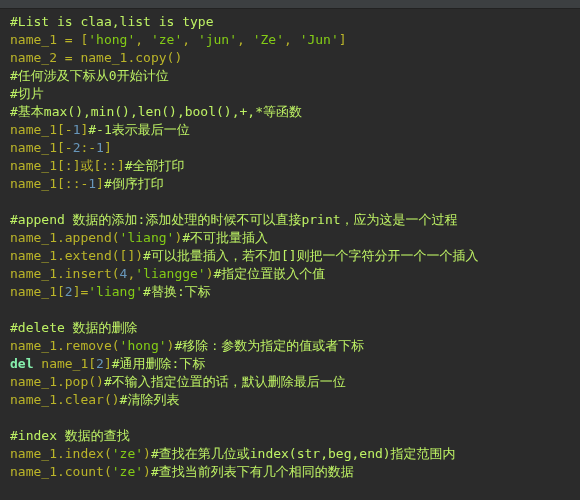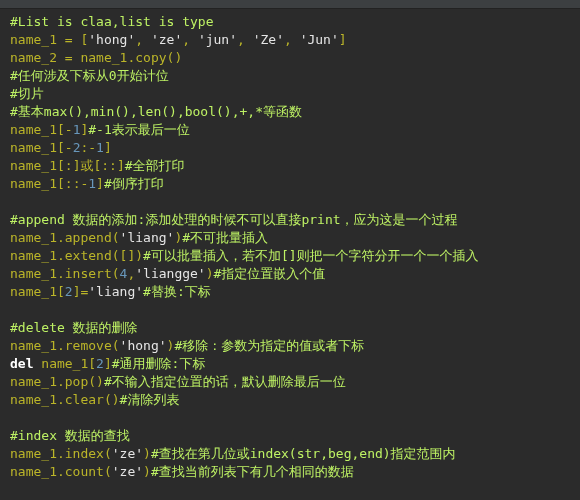--- a/index.html
+++ b/index.html
@@ -23,22 +23,22 @@
     padding: 4px 8px 4px 10px;
     color: #a9b7c6;
     white-space: pre;
     width: 580px;
     box-sizing: border-box;
   }
   .line {
     height: 18px;
   }
   .c   { color: #bef264; }       
-  .kw  { color: #ffffff; font-weight: bold; }       
-  .str { color: #e5e5e5; }       
+  .kw  { color: #86efac; font-weight: bold; }       
+  .str { color: #84cc16; }       
   .num { color: #6897bb; }
   .y   { color: #bbb529; }
 </style>
 </head>
 <body>
 
 <div class="top-bar"></div>
 <div class="editor" id="editor"><div class="line"><span class="c">#List is claa,list is type</span></div><div class="line"><span class="y">name_1</span><span class="y"> = </span><span class="y">[</span><span class="str">'hong'</span><span class="y">, </span><span class="str">'ze'</span><span class="y">, </span><span class="str">'jun'</span><span class="y">, </span><span class="str">'Ze'</span><span class="y">, </span><span class="str">'Jun'</span><span class="y">]</span></div><div class="line"><span class="y">name_2</span><span class="y"> = </span><span class="y">name_1</span><span class="y">.</span><span class="y">copy</span><span class="y">()</span></div><div class="line"><span class="c">#任何涉及下标从0开始计位</span></div><div class="line"><span class="c">#切片</span></div><div class="line"><span class="c">#基本max(),min(),len(),bool(),+,*等函数</span></div><div class="line"><span class="y">name_1</span><span class="y">[</span><span class="y">-</span><span class="num">1</span><span class="y">]</span><span class="c">#-1表示最后一位</span></div><div class="line"><span class="y">name_1</span><span class="y">[</span><span class="y">-</span><span class="num">2</span><span class="y">:</span><span class="y">-</span><span class="num">1</span><span class="y">]</span></div><div class="line"><span class="y">name_1</span><span class="y">[</span><span class="y">:</span><span class="y">]</span><span class="y">或</span><span class="y">[</span><span class="y">:</span><span class="y">:</span><span class="y">]</span><span class="c">#全部打印</span></div><div class="line"><span class="y">name_1</span><span class="y">[</span><span class="y">:</span><span class="y">:</span><span class="y">-</span><span class="num">1</span><span class="y">]</span><span class="c">#倒序打印</span></div><div class="line">&nbsp;</div><div class="line"><span class="c">#append 数据的添加:添加处理的时候不可以直接print，应为这是一个过程</span></div><div class="line"><span class="y">name_1</span><span class="y">.</span><span class="y">append</span><span class="y">(</span><span class="str">'liang'</span><span class="y">)</span><span class="c">#不可批量插入</span></div><div class="line"><span class="y">name_1</span><span class="y">.</span><span class="y">extend</span><span class="y">(</span><span class="y">[</span><span class="y">]</span><span class="y">)</span><span class="c">#可以批量插入，若不加[]则把一个字符分开一个一个插入</span></div><div class="line"><span class="y">name_1</span><span class="y">.</span><span class="y">insert</span><span class="y">(</span><span class="num">4</span><span class="y">,</span><span class="str">'liangge'</span><span class="y">)</span><span class="c">#指定位置嵌入个值</span></div><div class="line"><span class="y">name_1</span><span class="y">[</span><span class="num">2</span><span class="y">]</span><span class="y">=</span><span class="str">'liang'</span><span class="c">#替换:下标</span></div><div class="line">&nbsp;</div><div class="line"><span class="c">#delete 数据的删除</span></div><div class="line"><span class="y">name_1</span><span class="y">.</span><span class="y">remove</span><span class="y">(</span><span class="str">'hong'</span><span class="y">)</span><span class="c">#移除：参数为指定的值或者下标</span></div><div class="line"><span class="kw">del</span><span class="y"> </span><span class="y">name_1</span><span class="y">[</span><span class="num">2</span><span class="y">]</span><span class="c">#通用删除:下标</span></div><div class="line"><span class="y">name_1</span><span class="y">.</span><span class="y">pop</span><span class="y">()</span><span class="c">#不输入指定位置的话，默认删除最后一位</span></div><div class="line"><span class="y">name_1</span><span class="y">.</span><span class="y">clear</span><span class="y">()</span><span class="c">#清除列表</span></div><div class="line">&nbsp;</div><div class="line"><span class="c">#index 数据的查找</span></div><div class="line"><span class="y">name_1</span><span class="y">.</span><span class="y">index</span><span class="y">(</span><span class="str">'ze'</span><span class="y">)</span><span class="c">#查找在第几位或index(str,beg,end)指定范围内</span></div><div class="line"><span class="y">name_1</span><span class="y">.</span><span class="y">count</span><span class="y">(</span><span class="str">'ze'</span><span class="y">)</span><span class="c">#查找当前列表下有几个相同的数据</span></div></div>
 
 </body></html>

